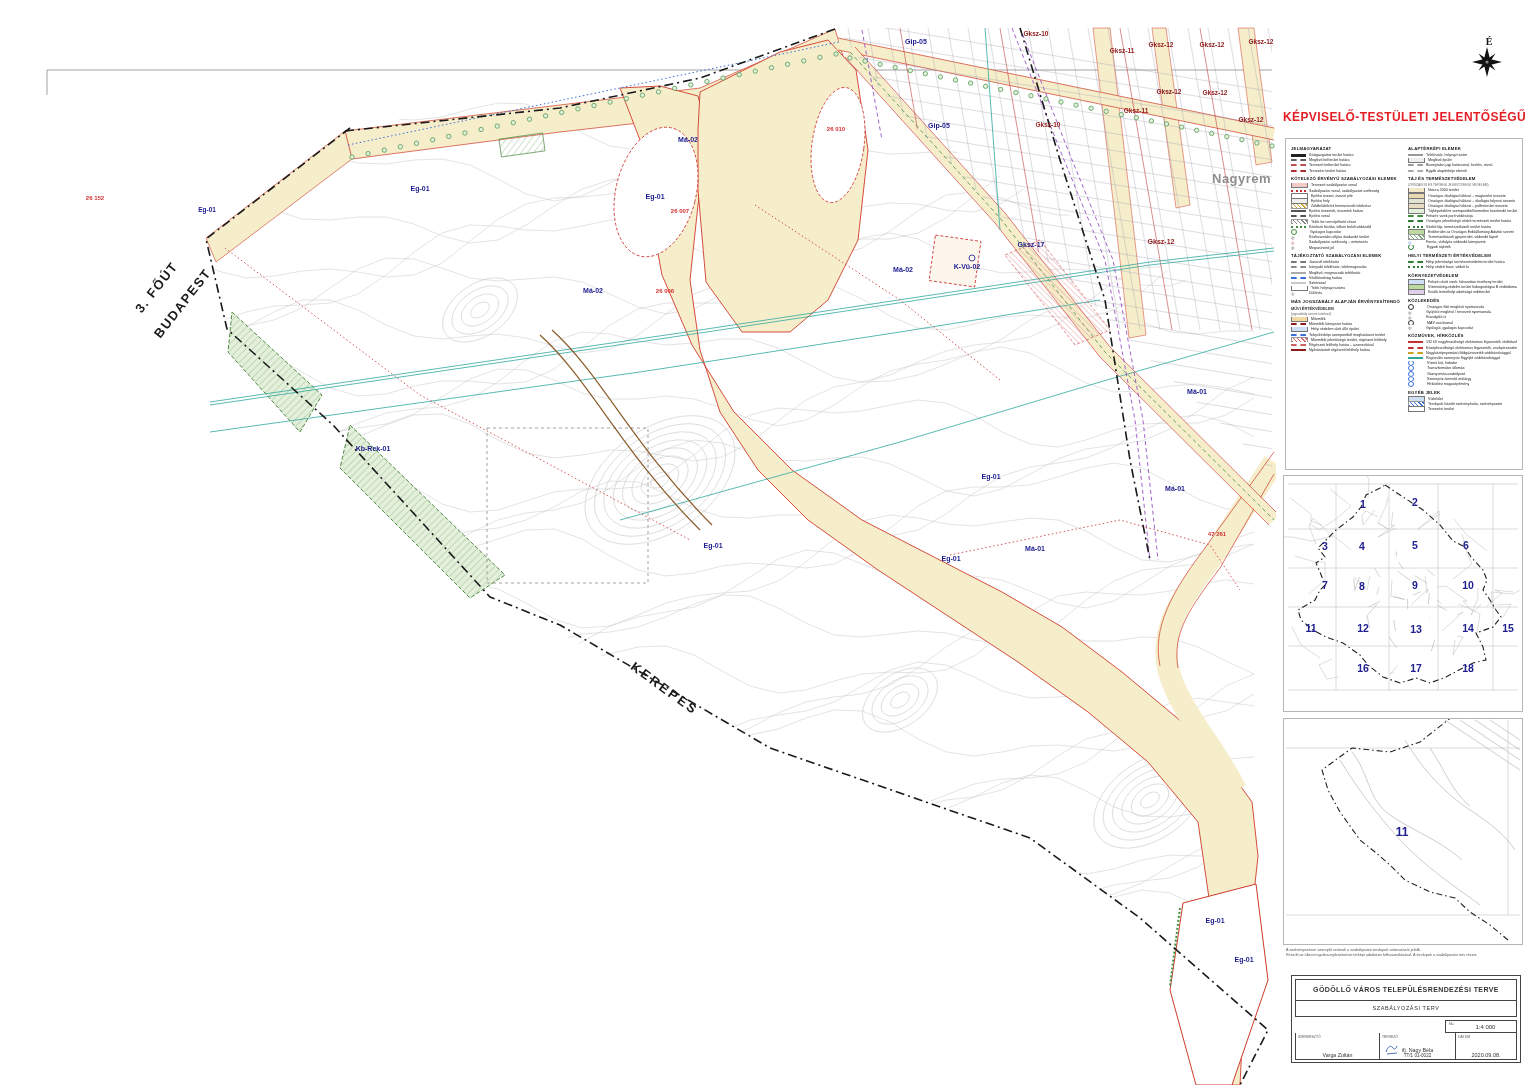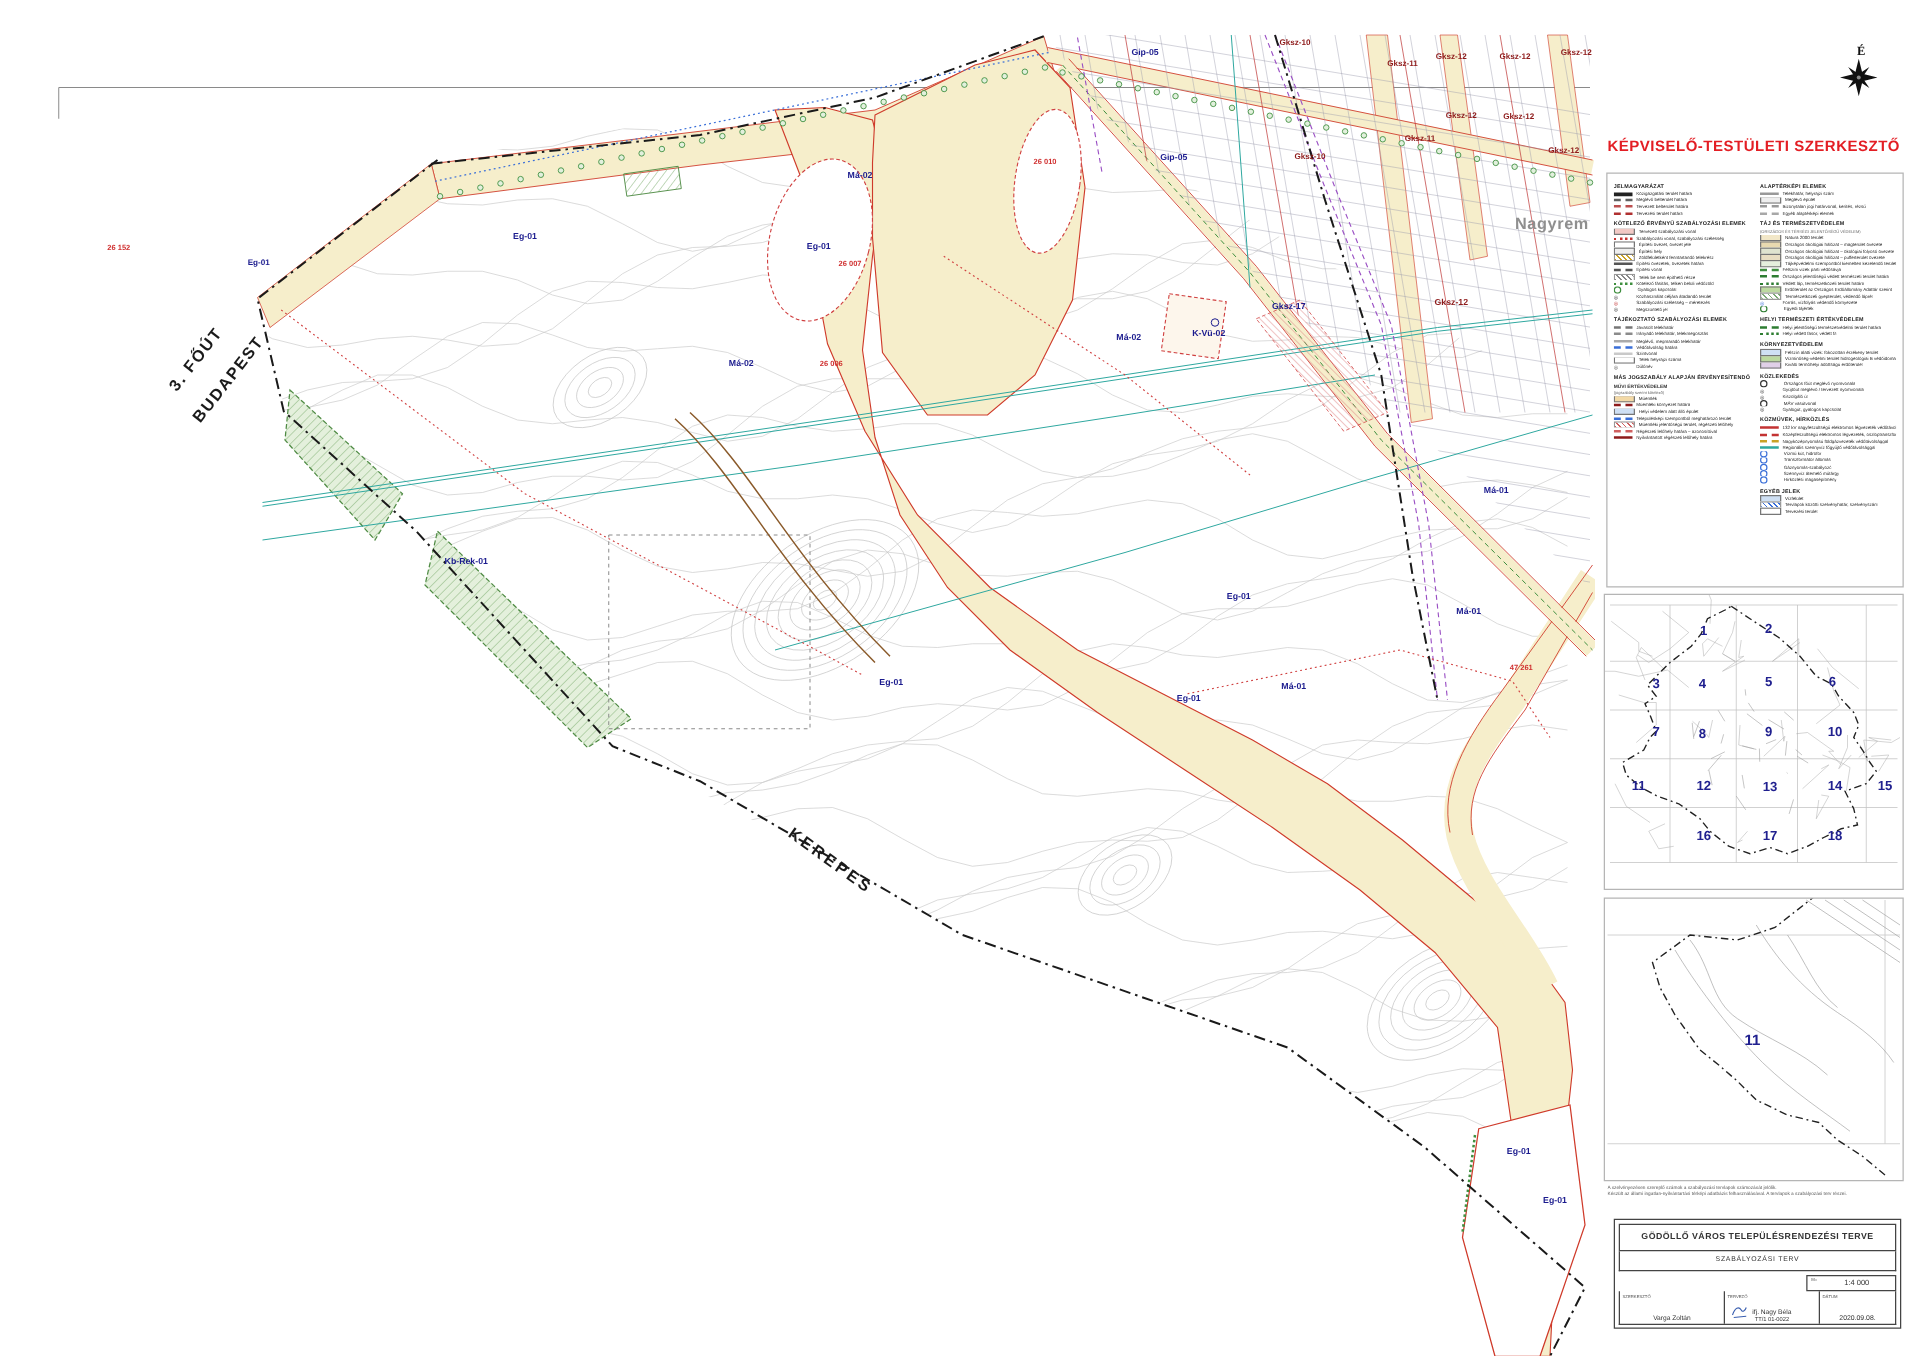--- a/index.html
+++ b/index.html
@@ -372,21 +372,21 @@
 
   <div id="north">
     <div class="n-label">É</div>
     <svg width="30" height="30" viewBox="0 0 30 30">
       <polygon points="15,0 18,12 30,15 18,18 15,30 12,18 0,15 12,12" fill="#111"></polygon>
       <polygon points="15,3 17,13 27,15 17,17 15,27 13,17 3,15 13,13" transform="rotate(45 15 15)" fill="#111"></polygon>
       <circle cx="15" cy="15" r="1.6" fill="#888"></circle>
     </svg>
   </div>
 
-  <div id="approval">KÉPVISELŐ-TESTÜLETI SZERKESZTŐ</div>
+  <div id="approval">KÉPVISELŐ-TESTÜLETI JELENTŐSÉGŰ</div>
 
   <div id="legend" class="panel">
     <div class="legend-col" id="legend-col-0">
         <div class="lg-sec">
           <div class="lg-h">JELMAGYARÁZAT</div>
           <div class="lg-row">
             <span class="sw" style="border-top: 3px solid rgb(34, 34, 34);"></span>
             <span class="lb">Közigazgatási terület határa</span>
           </div>
           <div class="lg-row">

